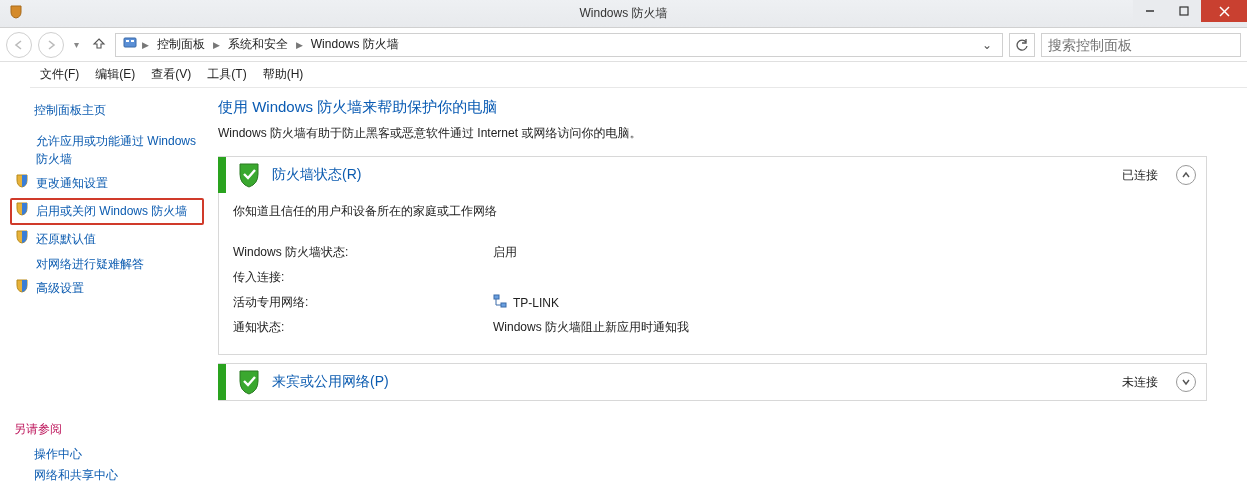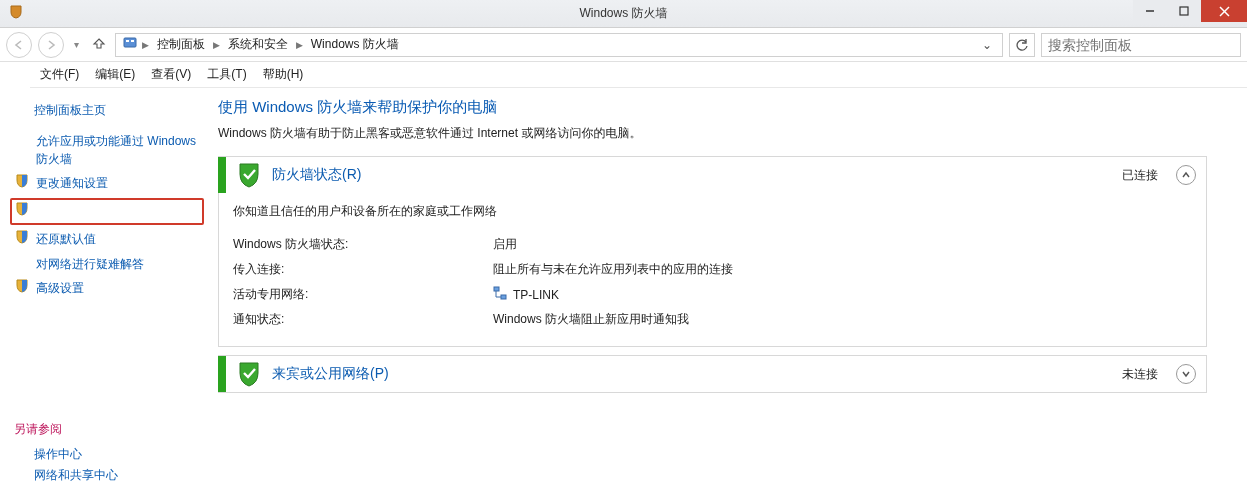--- a/index.html
+++ b/index.html
@@ -51,21 +51,21 @@
 
 .netpanel { border: 1px solid #d8d8d8; margin-bottom: 8px; }
 .nethdr { height: 36px; display: flex; align-items: center; padding: 0 10px; gap: 10px; }
 .greenbar { width: 8px; height: 36px; background: #2aa31f; margin: -1px 0 -1px -11px; }
 .shieldok { width: 26px; height: 26px; position: relative; }
 .nethdr .name { color: #0b5bb0; font-size: 14px; flex: 1; }
 .nethdr .status { color: #222; margin-right: 8px; }
 .circbtn { width: 20px; height: 20px; border: 1px solid #999; border-radius: 50%; display: flex; align-items: center; justify-content: center; color: #555; font-size: 10px; }
 
 .netbody { padding: 10px 14px 14px 14px; }
-.netbody .sub { color: #222; margin-bottom: 12px; }
+.netbody .sub { color: #222; margin-bottom: 20px; }
 .kvrow { display: flex; padding: 4px 0; }
 .kvrow .k { width: 260px; color: #222; }
 .kvrow .v { color: #222; display: flex; align-items: center; gap: 6px; }
 
 .sidebar { position: relative; }
 
 a, .linklike { text-decoration: none; cursor: default; }
 </style>
 </head>
 <body>
@@ -167,20 +167,21 @@
             <path d="M2 1 L12 1 L12 6 Q12 12 7 13 Q2 12 2 6 Z" fill="#e7b23a" stroke="#b88a1a"></path>
             <path d="M7 1 L12 1 L12 6 Q12 12 7 13 Z" fill="#3a7ed6"></path>
           </svg></span>
       <span class="txt">更改通知设置</span>
     </div>
     <div class="sidelink highlight">
       <span class="shield"><svg width="14" height="14">
             <path d="M2 1 L12 1 L12 6 Q12 12 7 13 Q2 12 2 6 Z" fill="#e7b23a" stroke="#b88a1a"></path>
             <path d="M7 1 L12 1 L12 6 Q12 12 7 13 Z" fill="#3a7ed6"></path>
           </svg></span>
+      <span class="txt">启用或关闭 Windows 防火墙</span>
     </div>
     <div class="sidelink">
       <span class="shield"><svg width="14" height="14">
             <path d="M2 1 L12 1 L12 6 Q12 12 7 13 Q2 12 2 6 Z" fill="#e7b23a" stroke="#b88a1a"></path>
             <path d="M7 1 L12 1 L12 6 Q12 12 7 13 Z" fill="#3a7ed6"></path>
           </svg></span>
       <span class="txt">还原默认值</span>
     </div>
     <div class="sidelink">
       <span class="shield"></span>
@@ -223,21 +224,20 @@
         </span>
       </div>
       <div class="netbody">
         <div class="sub">你知道且信任的用户和设备所在的家庭或工作网络</div>
         <div class="kvrow">
           <div class="k">Windows 防火墙状态:</div>
           <div class="v">启用</div>
         </div>
         <div class="kvrow">
           <div class="k">传入连接:</div>
-          <div class="v">阻止所有与未在允许应用列表中的应用的连接</div>
         </div>
         <div class="kvrow">
           <div class="k">活动专用网络:</div>
           <div class="v">
             <span><svg width="14" height="14">
                   <rect x="1" y="1" width="5" height="4" fill="#6aa0e0" stroke="#3a6aa8"></rect>
                   <rect x="8" y="9" width="5" height="4" fill="#6aa0e0" stroke="#3a6aa8"></rect>
                   <path d="M3 5 L3 11 L8 11" fill="none" stroke="#3a6aa8"></path>
                 </svg></span>
             <span>TP-LINK</span>

